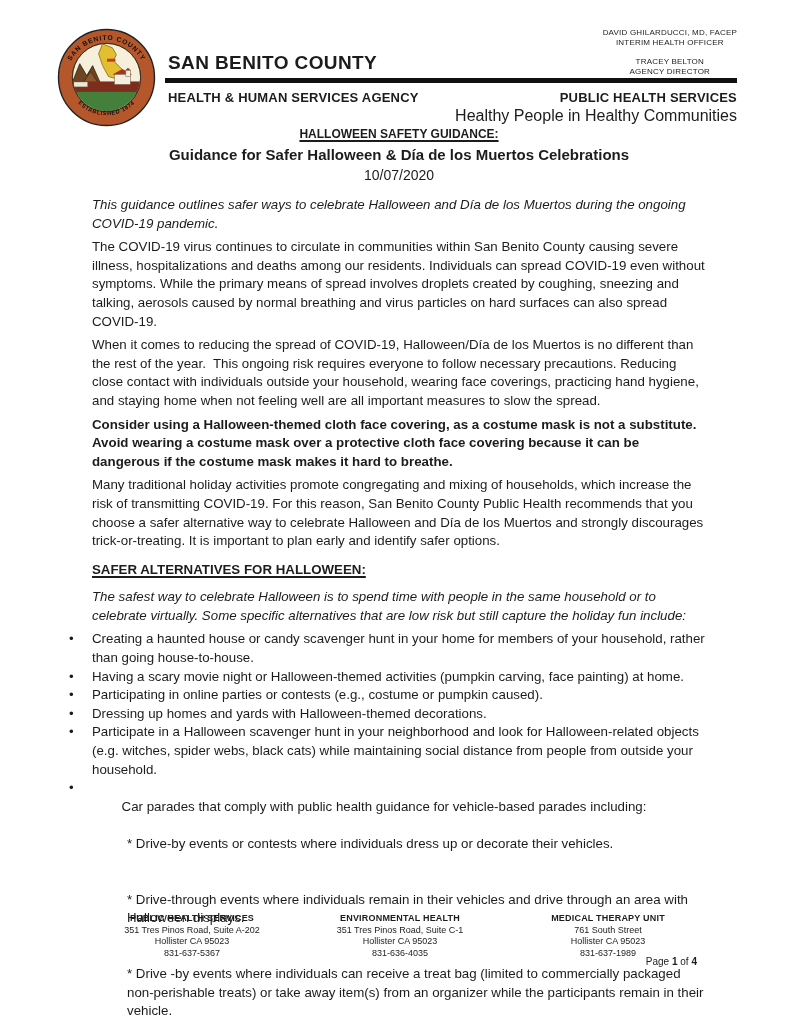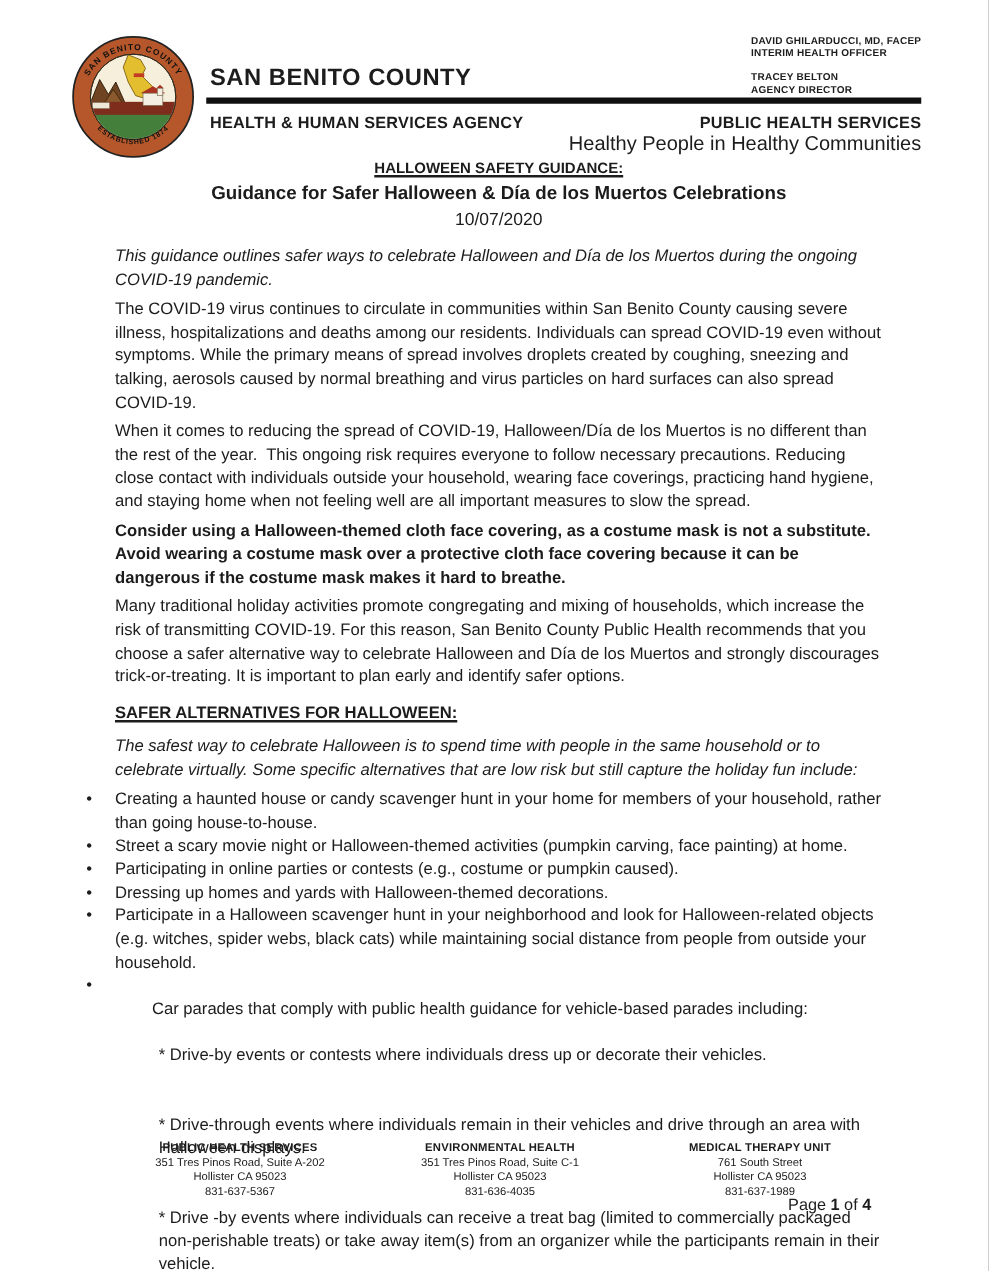--- a/index.html
+++ b/index.html
@@ -9,21 +9,21 @@
     font-family:"Liberation Sans", sans-serif; color:#1c1c1c;
   }
 
   
   .letterhead { position:absolute; top:28px; left:57px; right:54px; display:flex; }
   .seal-wrap { width:99px; height:99px; flex:0 0 99px; margin-right:9px; }
   .seal-wrap svg { display:block; width:99px; height:99px; }
   .header-text { flex:1; padding-top:0; }
   .header-top-row { display:flex; justify-content:space-between; align-items:flex-end; }
   .county-name { font-size:19px; font-weight:bold; letter-spacing:0.4px; padding-bottom:3px; padding-left:3px; }
-  .officials { text-align:left; font-size:8px; font-weight:bold; line-height:10px; letter-spacing:0.2px; }
+  .officials { text-align:center; font-size:8px; font-weight:normal; line-height:10px; letter-spacing:0.2px; }
   .officials .gap { height:9px; }
   .header-rule { height:5px; background:#101010; margin-top:1px; }
   .header-bottom-row { display:flex; justify-content:space-between; align-items:flex-start; margin-top:7px; }
   .agency-name { font-size:13px; font-weight:bold; padding-left:3px; letter-spacing:0.2px; }
   .division { text-align:right; }
   .division-name { font-size:13px; font-weight:bold; letter-spacing:0.2px; }
   .tagline { font-size:16px; margin-top:2px; }
 
   
   .title-block { position:absolute; top:127px; left:92px; width:614px; text-align:center; }
@@ -43,21 +43,21 @@
   .sub-item { margin-left:35px; white-space:pre-wrap; }
 
   
   .doc-footer {
     position:absolute; top:913px; left:90px; width:620px;
     display:flex; justify-content:space-between; text-align:center;
     font-size:9px; line-height:11.5px;
   }
   .f-col { width:204px; }
   .f-name { font-weight:bold; letter-spacing:0.2px; }
-  .page-num { position:absolute; top:956px; right:94px; font-size:13px; }
+  .page-num { position:absolute; top:956px; right:94px; font-size:10px; }
   .page-num .num { font-weight:bold; }
 </style>
 </head>
 <body>
 
 <div class="page">
 
   <div class="letterhead">
     <div class="seal-wrap">
       <svg viewBox="0 0 100 100">
@@ -126,21 +126,21 @@
     <p class="para">The COVID-19 virus continues to circulate in communities within San Benito County causing severe illness, hospitalizations and deaths among our residents. Individuals can spread COVID-19 even without symptoms. While the primary means of spread involves droplets created by coughing, sneezing and talking, aerosols caused by normal breathing and virus particles on hard surfaces can also spread COVID-19.</p>
     <p class="para">When it comes to reducing the spread of COVID-19, Halloween/Día de los Muertos is no different than the rest of the year.  This ongoing risk requires everyone to follow necessary precautions. Reducing close contact with individuals outside your household, wearing face coverings, practicing hand hygiene, and staying home when not feeling well are all important measures to slow the spread.</p>
     <p class="para bold">Consider using a Halloween-themed cloth face covering, as a costume mask is not a substitute. Avoid wearing a costume mask over a protective cloth face covering because it can be dangerous if the costume mask makes it hard to breathe.</p>
     <p class="para">Many traditional holiday activities promote congregating and mixing of households, which increase the risk of transmitting COVID-19. For this reason, San Benito County Public Health recommends that you choose a safer alternative way to celebrate Halloween and Día de los Muertos and strongly discourages trick-or-treating. It is important to plan early and identify safer options.</p>
 
     <div class="section-heading">SAFER ALTERNATIVES FOR HALLOWEEN:</div>
     <p class="para italic">The safest way to celebrate Halloween is to spend time with people in the same household or to celebrate virtually. Some specific alternatives that are low risk but still capture the holiday fun include:</p>
 
     <ul class="bullets">
       <li>Creating a haunted house or candy scavenger hunt in your home for members of your household, rather than going house-to-house.</li>
-      <li>Street a scary movie night or Halloween-themed activities (pumpkin carving, face painting) at home.</li>
+      <li>Having a scary movie night or Halloween-themed activities (pumpkin carving, face painting) at home.</li>
       <li>Participating in online parties or contests (e.g., costume or pumpkin caused).</li>
       <li>Dressing up homes and yards with Halloween-themed decorations.</li>
       <li>Participate in a Halloween scavenger hunt in your neighborhood and look for Halloween-related objects (e.g. witches, spider webs, black cats) while maintaining social distance from people from outside your household.</li>
       <li>
         <span>Car parades that comply with public health guidance for vehicle-based parades including:</span>
         <div class="sub-item">* Drive-by events or contests where individuals dress up or decorate their vehicles.</div>
         <div class="sub-item">* Drive-through events where individuals remain in their vehicles and drive through an area with Halloween displays.</div>
         <div class="sub-item">* Drive -by events where individuals can receive a treat bag (limited to commercially packaged non-perishable treats) or take away item(s) from an organizer while the participants remain in their vehicle.</div>
       </li>
     </ul>

